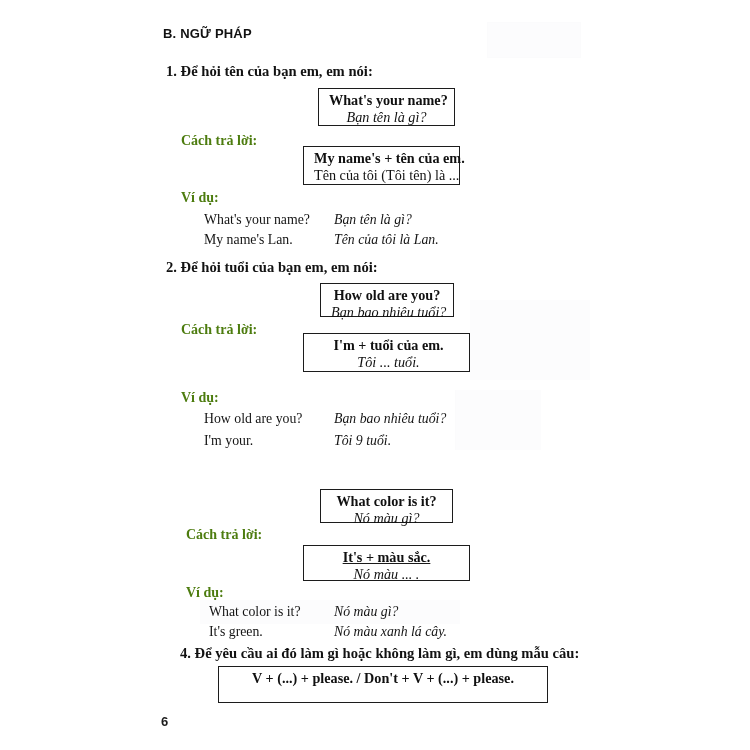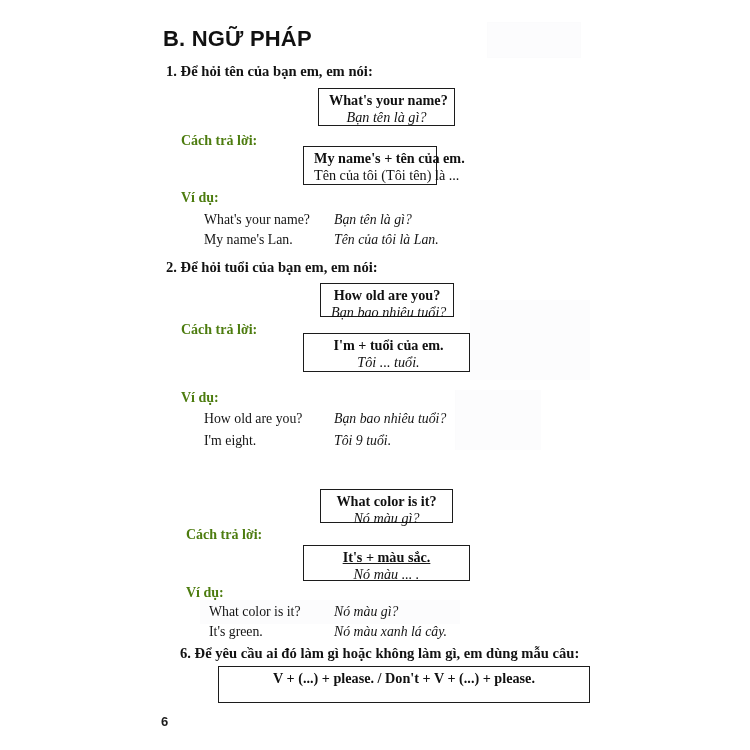--- a/index.html
+++ b/index.html
@@ -32,21 +32,21 @@
     position: absolute;
     inset: 0;
   }
 
   .section-title {
     position: absolute;
     left: 163px;
     top: 26px;
     font-family: "Liberation Sans", "DejaVu Sans", sans-serif;
     font-weight: bold;
-    font-size: 22px;
+    font-size: 13px;
     letter-spacing: 0.2px;
     color: #111111;
   }
 
   .q-heading {
     position: absolute;
     font-weight: bold;
     font-size: 14.6px;
     color: #121212;
     white-space: nowrap;
@@ -128,21 +128,21 @@
 
   <div class="q-heading" style="left:166px; top:63px;">1. Để hỏi tên của bạn em, em nói:</div>
 
   <div class="box" style="left:318px; top:88px; width:137px; height:38px;">
     <div class="en">What's your name?</div>
     <div class="vi">Bạn tên là gì?</div>
   </div>
 
   <div class="label" style="left:181px; top:133px;">Cách trả lời:</div>
 
-  <div class="box" style="left:303px; top:146px; width:134px; height:39px;">
+  <div class="box" style="left:303px; top:146px; width:157px; height:39px;">
     <div class="en">My name's + tên của em.</div>
     <div class="vi plain">Tên của tôi (Tôi tên) là ...</div>
   </div>
 
   <div class="label" style="left:181px; top:190px;">Ví dụ:</div>
 
   <div class="ex-row" style="left:204px; top:212px; width:330px;">
     <span class="en">What's your name?</span>
     <span class="vi" style="left:130px;">Bạn tên là gì?</span>
   </div>
@@ -167,21 +167,21 @@
   </div>
 
   <div class="label" style="left:181px; top:390px;">Ví dụ:</div>
 
   <div class="ex-row" style="left:204px; top:411px; width:330px;">
     <span class="en">How old are you?</span>
     <span class="vi" style="left:130px;">Bạn bao nhiêu tuổi?</span>
   </div>
 
   <div class="ex-row" style="left:204px; top:433px; width:330px;">
-    <span class="en">I'm eight.</span>
+    <span class="en">I'm your.</span>
     <span class="vi" style="left:130px;">Tôi 9 tuổi.</span>
   </div>
 
 
   <div class="box" style="left:320px; top:489px; width:133px; height:34px;">
     <div class="en">What color is it?</div>
     <div class="vi">Nó màu gì?</div>
   </div>
 
   <div class="label" style="left:186px; top:527px;">Cách trả lời:</div>
@@ -196,21 +196,21 @@
   <div class="ex-row" style="left:209px; top:604px; width:330px;">
     <span class="en">What color is it?</span>
     <span class="vi" style="left:125px;">Nó màu gì?</span>
   </div>
 
   <div class="ex-row" style="left:209px; top:624px; width:330px;">
     <span class="en">It's green.</span>
     <span class="vi" style="left:125px;">Nó màu xanh lá cây.</span>
   </div>
 
-  <div class="q-heading" style="left:180px; top:645px;">6. Để yêu cầu ai đó làm gì hoặc không làm gì, em dùng mẫu câu:</div>
-
-  <div class="box" style="left:218px; top:666px; width:372px; height:37px;">
+  <div class="q-heading" style="left:180px; top:645px;">4. Để yêu cầu ai đó làm gì hoặc không làm gì, em dùng mẫu câu:</div>
+
+  <div class="box" style="left:218px; top:666px; width:330px; height:37px;">
     <div class="en">V + (...) + please. / Don't + V + (...) + please.</div>
   </div>
 
   <div class="page-number">6</div>
 
 </div>
 
 </body></html>

